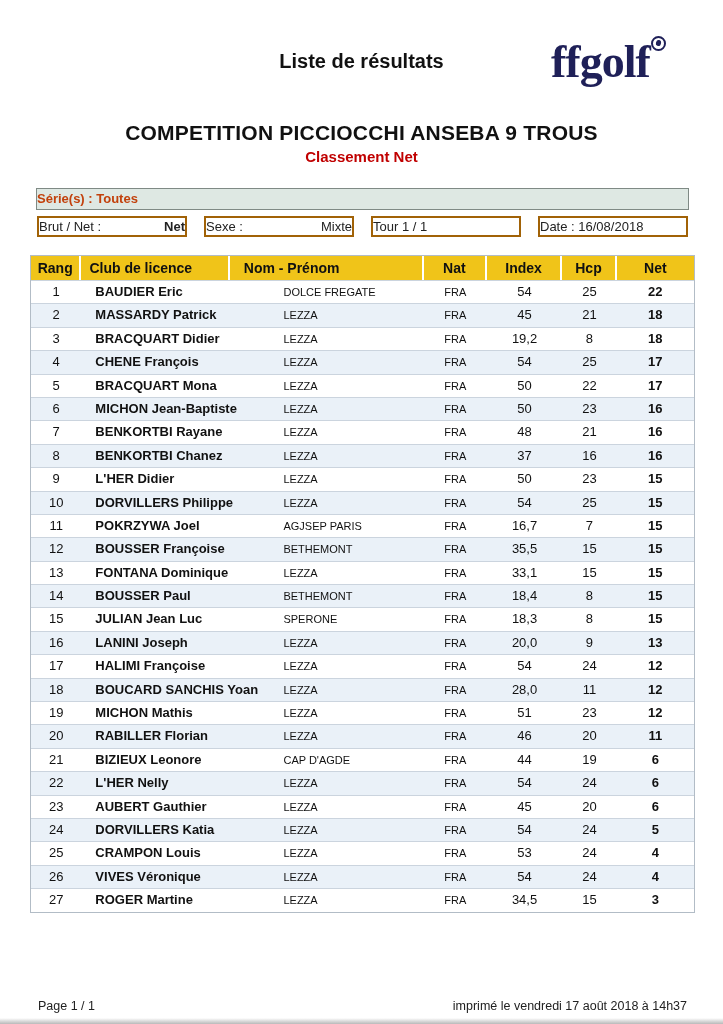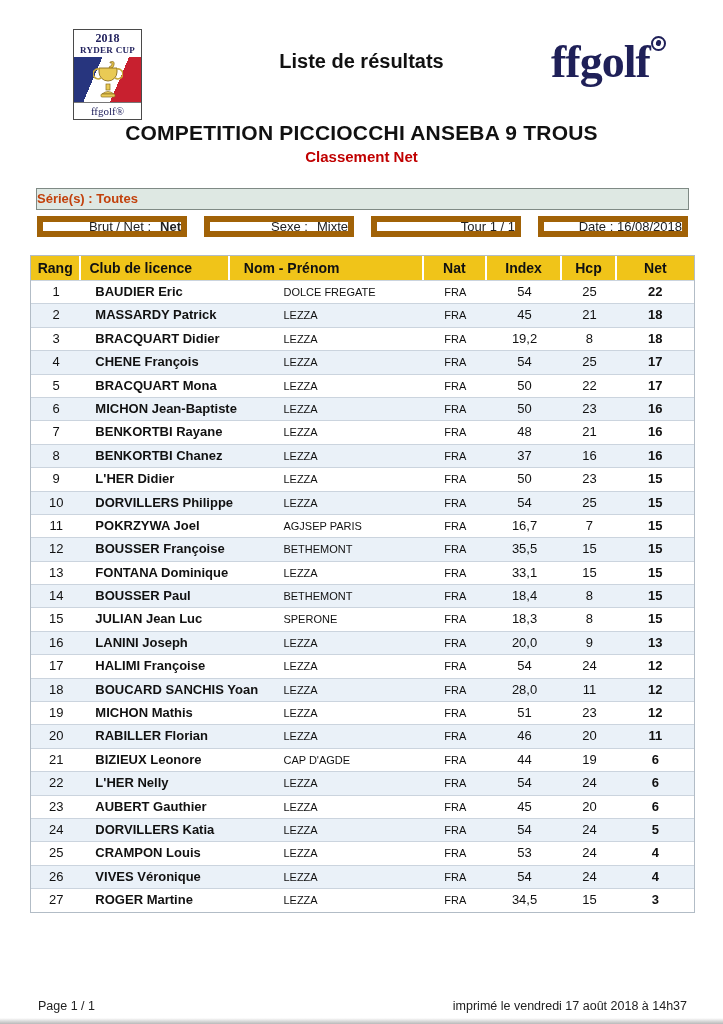--- a/index.html
+++ b/index.html
@@ -61,22 +61,22 @@
   .series-bar {
     position:absolute; left:36px; top:188px; width:651px; height:20px;
     background:#DEE8E3; border:1px solid #7F8A85; box-sizing:content-box;
     text-align:left; font-size:13px; font-weight:bold; line-height:20px; color:#c2410c;
   }
   .filters-row {
     position:absolute; left:37px; top:216px; width:651px; height:21px;
     display:flex; gap:17px;
   }
   .filter-box {
-    flex:1; border:6px solid #a16207; background:#fff; box-sizing:border-box;
-    display:flex; align-items:center; justify-content:flex-end;
+    flex:1; border:2px solid #a16207; background:#fff; box-sizing:border-box;
+    display:flex; align-items:center; justify-content:space-between;
     font-size:13px; color:#222; white-space:nowrap;
   }
   .filter-box .val { margin-left:9px; }
   .filter-box .val.bold { font-weight:bold; }
 
   
   .results-table {
     position:absolute; left:30px; top:255px; width:663px;
     border:1px solid #B2BCC6; box-sizing:content-box; background:#fff;
   }
@@ -111,37 +111,20 @@
   .page-edge {
     position:absolute; left:0; right:0; bottom:0; height:6px;
     background:linear-gradient(#ffffff, #b9b9b9);
   }
 </style>
 </head>
 <body>
 
 <div class="page">
 
-  <div class="ryder-logo">
-    <div class="ryder-top">
-      <div class="ryder-year">2018</div>
-      <div class="ryder-name">RYDER CUP</div>
-    </div>
-    <div class="ryder-flag">
-      <svg width="30" height="40" viewBox="0 0 30 40">
-        <path d="M17 2 q5 -2 4 3 q-0.5 3 -4 4 l-1 -2 q3 -1 3 -3 q0.3 -2 -2 -1 z" fill="#E3C14A" stroke="#8A6D1D" stroke-width="0.7"></path>
-        <path d="M6 8 h18 v4 a9 9 0 0 1 -18 0 z" fill="#E9CA55" stroke="#8A6D1D" stroke-width="0.9"></path>
-        <path d="M6 9 a5 5 0 1 0 2 9 M24 9 a5 5 0 1 1 -2 9" fill="none" stroke="#C9A838" stroke-width="1.6"></path>
-        <rect x="13" y="24" width="4" height="6" fill="#E9CA55" stroke="#8A6D1D" stroke-width="0.7"></rect>
-        <path d="M9 34 q6 -5 12 0 z" fill="#E9CA55" stroke="#8A6D1D" stroke-width="0.7"></path>
-        <rect x="8" y="34" width="14" height="3" rx="1" fill="#E9CA55" stroke="#8A6D1D" stroke-width="0.7"></rect>
-      </svg>
-    </div>
-    <div class="ryder-bottom">ffgolf®</div>
-  </div>
 
   <div class="page-title">Liste de résultats</div>
 
   <div class="brand">
     <span>ffgolf</span>
     <span class="brand-mark">
         <i></i>
       </span>
   </div>
 

